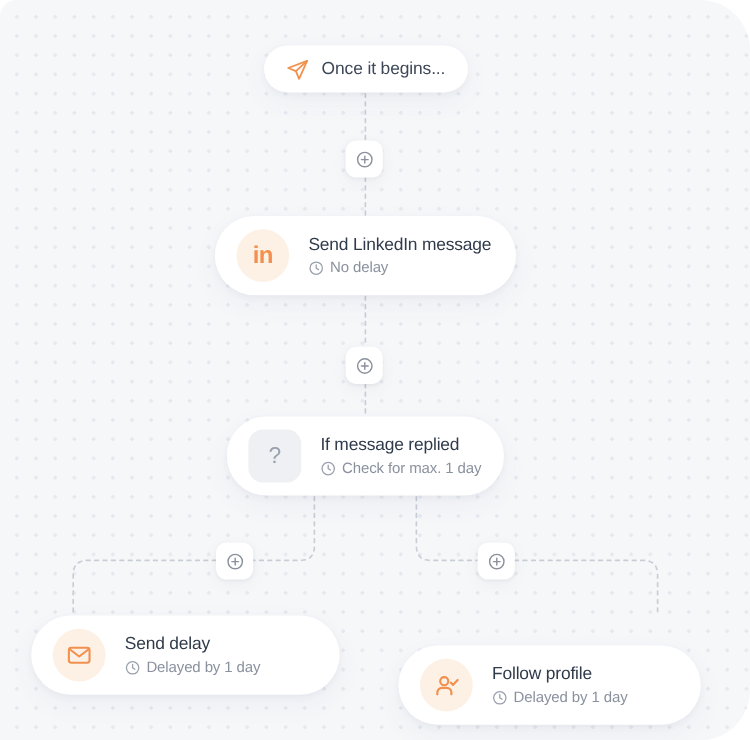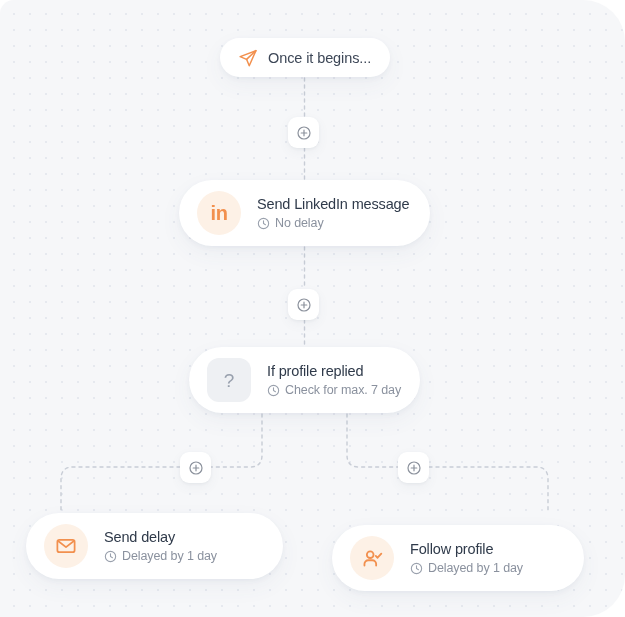--- a/index.html
+++ b/index.html
@@ -69,21 +69,21 @@
 
   
   .node.action {
     height: 66px;
     padding-left: 18px;
     gap: 16px;
   }
   .node.action.linkedin  { left: 179px; top: 180px;  width: 251px; }
   .node.action.condition { left: 189px; top: 347px;  width: 231px; }
   .node.action.email     { left: 26px;  top: 513px;  width: 257px; }
-  .node.action.follow    { left: 332px; top: 525px;  width: 252px; }
+  .node.action.follow    { left: 332px; top: 538px;  width: 252px; }
 
   .node-icon {
     flex: 0 0 auto;
     width: 44px;
     height: 44px;
     border-radius: 50%;
     background: #fdf1e6;
     display: flex;
     align-items: center;
     justify-content: center;
@@ -199,29 +199,29 @@
       </svg>
     </span>
     <span class="trigger-label">Once it begins...</span>
   </div>
 
   <div class="node action condition">
     <div class="node-icon square">
       <span class="q-mark">?</span>
     </div>
     <div class="node-text">
-      <div class="node-title">If profile replied</div>
-      <div class="node-sub">
-        <span class="icon">
-          <svg width="13" height="13" viewBox="0 0 24 24" fill="none" stroke="#9aa1ad" stroke-width="2" stroke-linecap="round">
-            <circle cx="12" cy="12" r="9.5"></circle>
-            <path d="M12 6.8 V12 L15.6 14.2"></path>
-          </svg>
-        </span>
-        <span>Check for max. 7 day</span>
+      <div class="node-title">If message replied</div>
+      <div class="node-sub">
+        <span class="icon">
+          <svg width="13" height="13" viewBox="0 0 24 24" fill="none" stroke="#9aa1ad" stroke-width="2" stroke-linecap="round">
+            <circle cx="12" cy="12" r="9.5"></circle>
+            <path d="M12 6.8 V12 L15.6 14.2"></path>
+          </svg>
+        </span>
+        <span>Check for max. 1 day</span>
       </div>
     </div>
   </div>
 
   <div class="node action email">
     <div class="node-icon">
       <svg width="22" height="22" viewBox="0 0 24 24" fill="none" stroke="#f2904e" stroke-width="1.9" stroke-linejoin="round" stroke-linecap="round">
         <rect x="2.6" y="5.2" width="18.8" height="13.6" rx="2.2"></rect>
         <path d="M3.4 6.6 L12 13.2 L20.6 6.6"></path>
       </svg>

